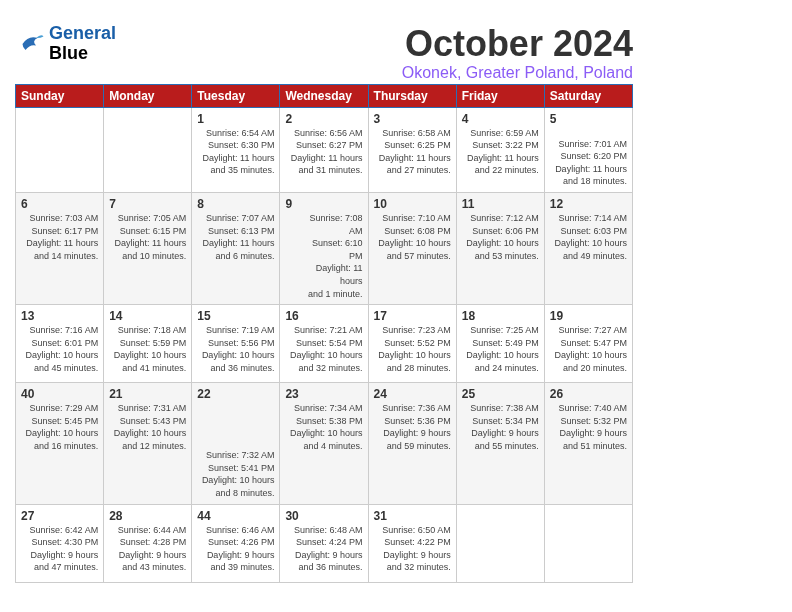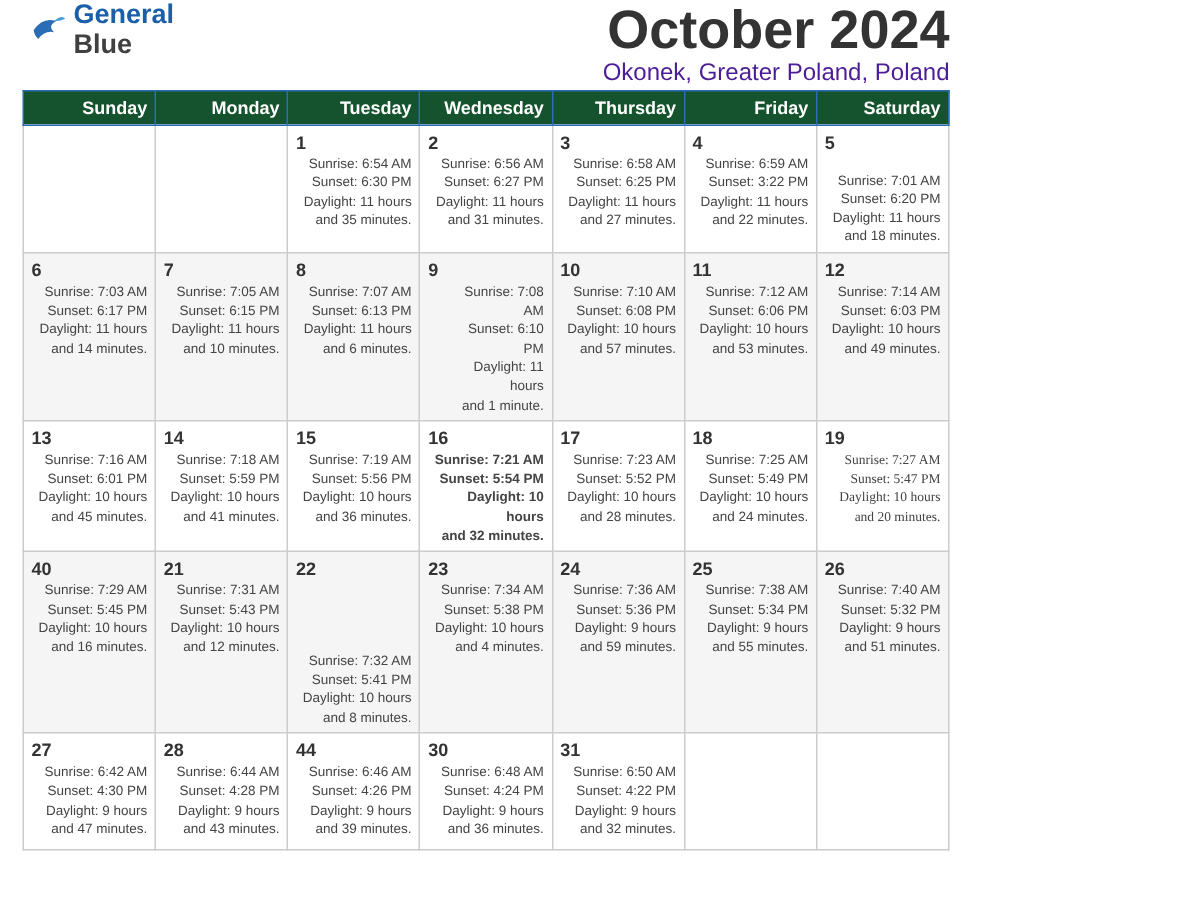--- a/index.html
+++ b/index.html
@@ -5,21 +5,21 @@
     * { margin: 0; padding: 0; box-sizing: border-box; }
     body {
       font-family: Arial, sans-serif;
       background: #fff;
       width: 792px;
       height: 612px;
       overflow: hidden;
     }
     .container {
       width: 648px;
-      padding: 0 15px;
+      padding: 24px 15px;
     }
     .logo-title-row {
       display: flex;
       justify-content: space-between;
       align-items: flex-start;
       margin-bottom: 2px;
     }
     .logo {
       display: flex;
       align-items: center;
@@ -43,34 +43,34 @@
     }
     .month-title {
       font-size: 36px;
       font-weight: bold;
       color: #333;
       line-height: 1.1;
       margin-left: 28px;
     }
     .location-title {
       font-size: 16px;
-      color: #4c1d95;
+      color: #8b5cf6;
     }
     .calendar-table {
       width: 100%;
       border-collapse: collapse;
       table-layout: fixed;
     }
     .calendar-table th {
-      background-color: #14532d;
+      background-color: #b91c1c;
       color: #fff;
       font-size: 12px;
       font-weight: bold;
       padding: 4px 5px;
-      text-align: right;
+      text-align: left;
       border: 1px solid #2a6db5;
     }
     .calendar-table td {
       border: 1px solid #ccc;
       vertical-align: top;
       padding: 4px 5px;
       font-size: 9.5px;
       color: #333;
       height: 78px;
       background: #fff;
@@ -99,21 +99,21 @@
 
 <div class="container">
   <div class="logo-title-row">
     <div class="logo">
       <svg class="logo-bird" viewBox="0 0 40 40">
         <path d="M10,20 Q18,8 30,12 Q22,16 28,22 Q20,20 14,28 Q10,24 10,20Z" fill="#2a6db5"></path>
         <path d="M28,12 Q35,6 38,10 Q34,12 30,12Z" fill="#4a9fd5"></path>
       </svg>
       <div class="logo-text">
         <div><span>General</span></div>
-        <div style="color:#404040;">Blue</div>
+        <div style="color:#000000;">Blue</div>
       </div>
     </div>
     <div class="title-block">
       <div class="month-title">October 2024</div>
       <div class="location-title">Okonek, Greater Poland, Poland</div>
     </div>
   </div>
 
   <table class="calendar-table">
     <thead>
@@ -235,42 +235,42 @@
           </td>
           <td>
             <span class="day-number">15</span>
             <div class="day-info" style="white-space: pre-line;">Sunrise: 7:19 AM
 Sunset: 5:56 PM
 Daylight: 10 hours
 and 36 minutes.</div>
           </td>
           <td>
             <span class="day-number">16</span>
-            <div class="day-info" style="white-space: pre-line; font-weight: bold;">Sunrise: 7:21 AM
+            <div class="day-info" style="white-space: pre-line;">Sunrise: 7:21 AM
 Sunset: 5:54 PM
 Daylight: 10 hours
 and 32 minutes.</div>
           </td>
           <td>
             <span class="day-number">17</span>
             <div class="day-info" style="white-space: pre-line;">Sunrise: 7:23 AM
 Sunset: 5:52 PM
 Daylight: 10 hours
 and 28 minutes.</div>
           </td>
           <td>
             <span class="day-number">18</span>
             <div class="day-info" style="white-space: pre-line;">Sunrise: 7:25 AM
 Sunset: 5:49 PM
 Daylight: 10 hours
 and 24 minutes.</div>
           </td>
           <td>
             <span class="day-number">19</span>
-            <div class="day-info" style="white-space: pre-line; font-family: Liberation Serif, serif;">Sunrise: 7:27 AM
+            <div class="day-info" style="white-space: pre-line;">Sunrise: 7:27 AM
 Sunset: 5:47 PM
 Daylight: 10 hours
 and 20 minutes.</div>
           </td>
         </tr>
         <tr>
           <td>
             <span class="day-number">40</span>
             <div class="day-info" style="white-space: pre-line;">Sunrise: 7:29 AM
 Sunset: 5:45 PM

